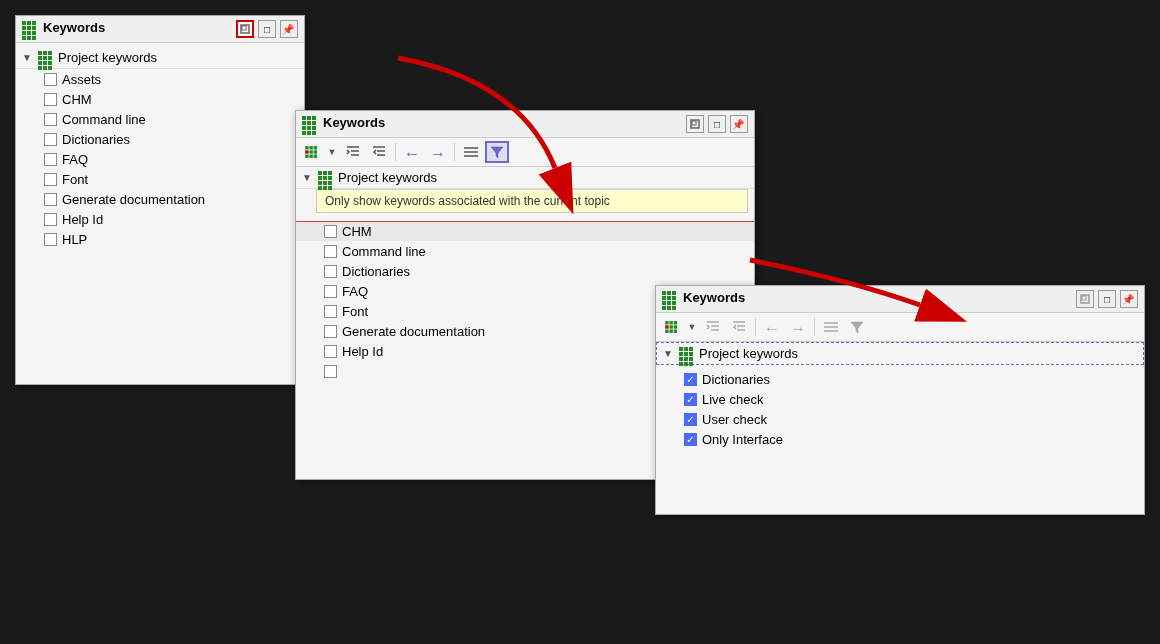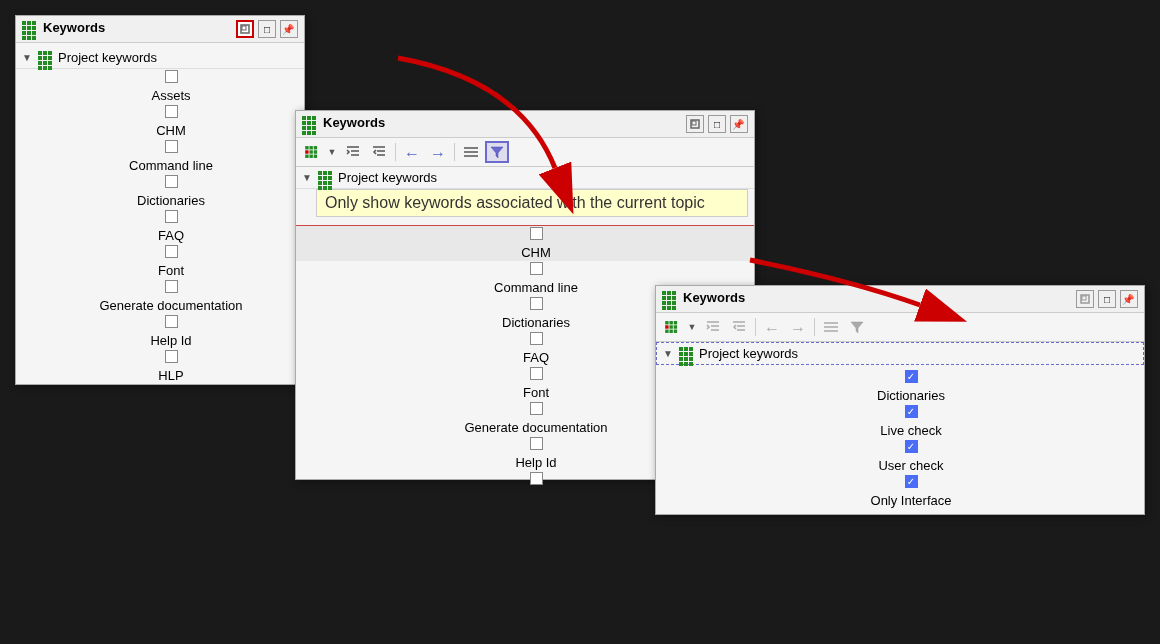--- a/index.html
+++ b/index.html
@@ -108,21 +108,20 @@
       padding: 4px 0;
       overflow-y: auto;
     }
 
     .tree-item {
       display: flex;
       align-items: center;
       padding: 1px 6px;
       gap: 5px;
       min-height: 20px;
-      flex-direction: column;
     }
 
     .tree-section-header {
       display: flex;
       align-items: center;
       padding: 2px 6px;
       gap: 4px;
       font-weight: normal;
     }
 
@@ -168,21 +167,21 @@
 
     .kw-icon-dot.red {
       background: #cc0000;
     }
 
     
     .tooltip-box {
       background: #ffffcc;
       border: 1px solid #ccc;
       padding: 4px 8px;
-      font-size: 16px;
+      font-size: 12px;
       color: #333;
       white-space: nowrap;
     }
 
     
     #panel1 {
       left: 15px;
       top: 15px;
       width: 290px;
       height: 370px;

